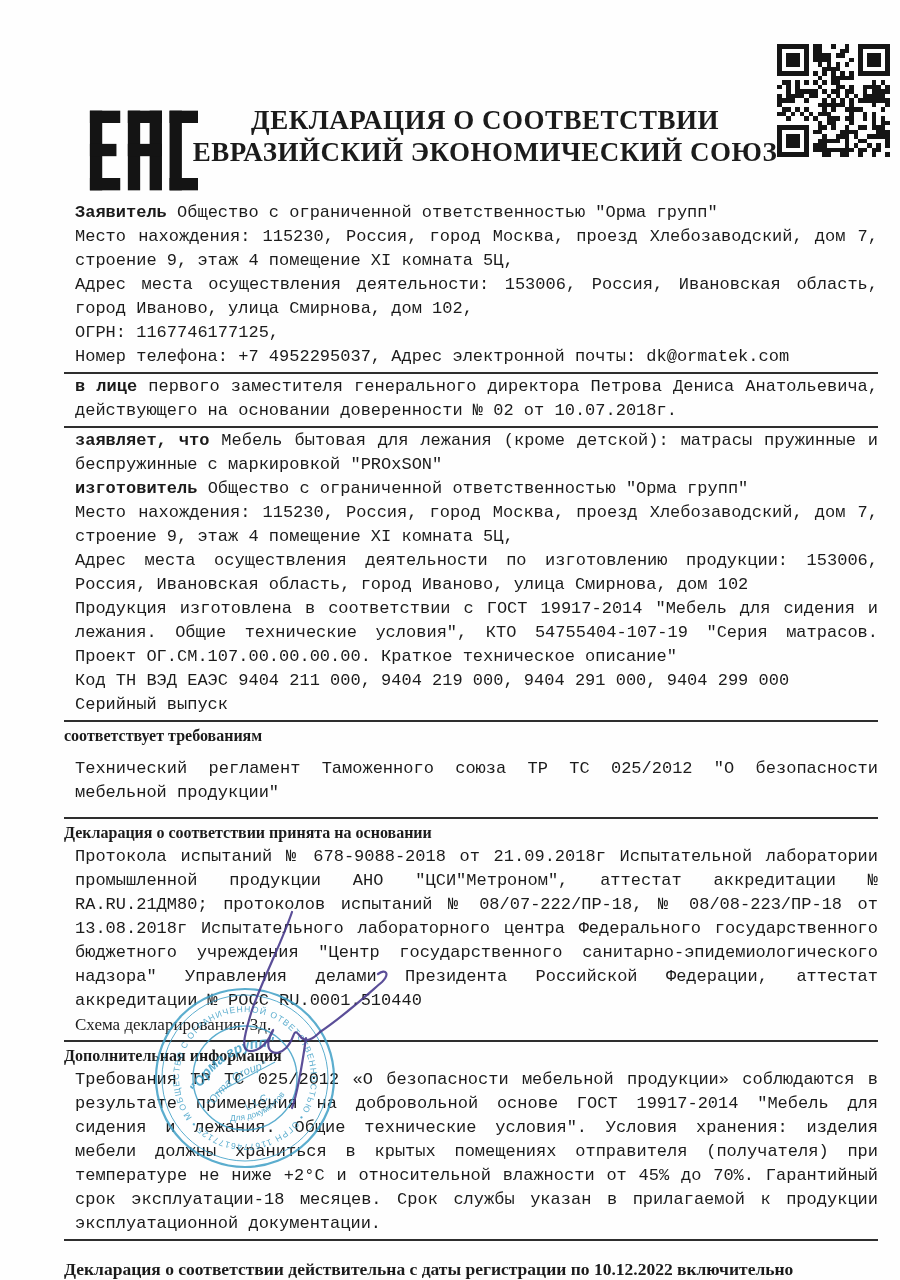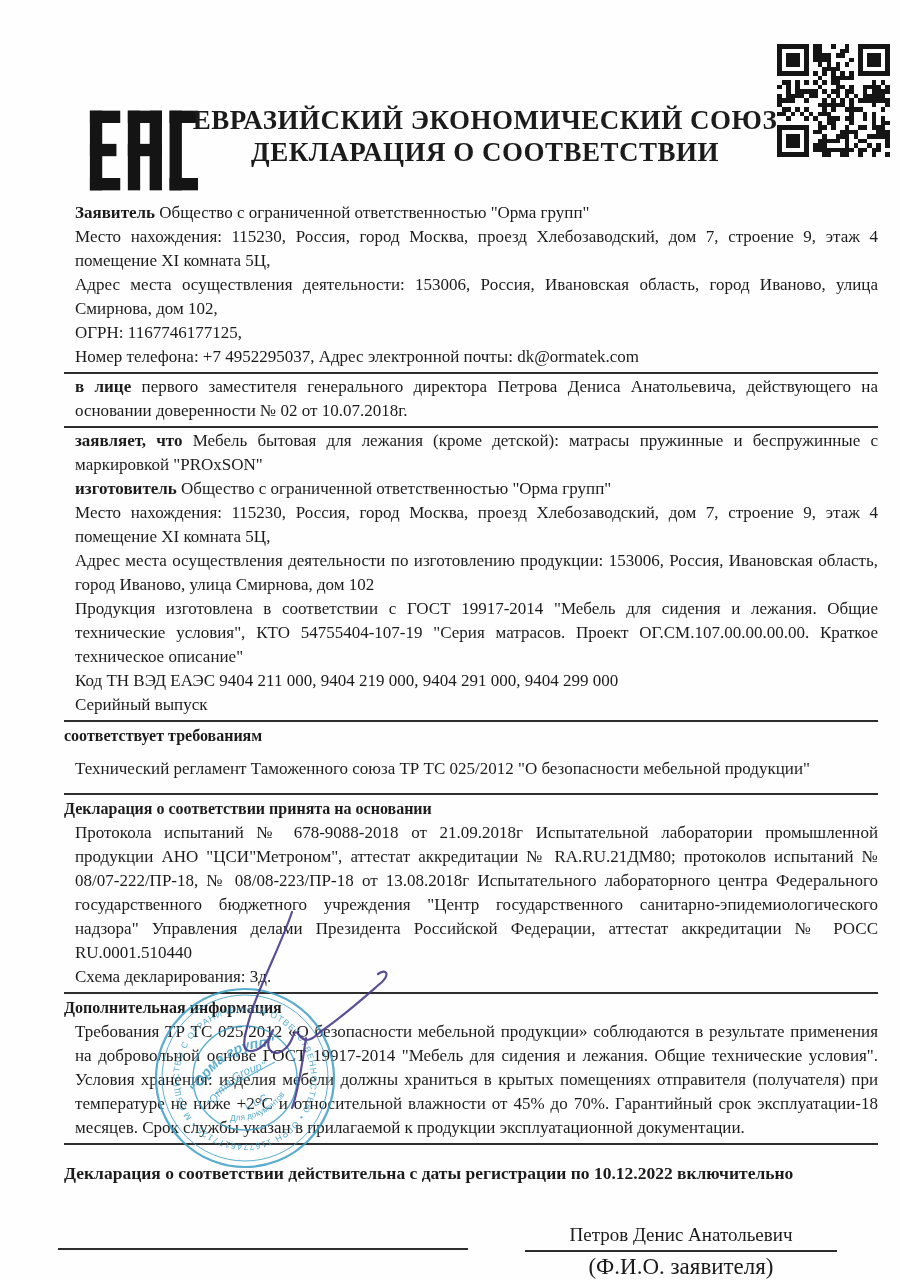--- a/index.html
+++ b/index.html
@@ -8,21 +8,21 @@
   .content{position:absolute;left:64px;top:200px;width:814px;}
   
   .hdr{position:absolute;left:0;top:0;width:900px;height:200px;}
   .eac{position:absolute;left:88px;top:102px;width:110px;height:97px;}
   .titles{position:absolute;left:190px;top:104px;width:590px;text-align:center;
           font-weight:bold;font-size:27px;line-height:32px;letter-spacing:.5px;}
   .qr{position:absolute;left:777px;top:44px;width:113px;height:113px;}
   
   .sec{border-bottom:2px solid var(--rule,#2e2e2e);padding:1px 0 3px 0;}
   p{margin:0;font-size:17px;line-height:24px;}
-  .jst{text-align:justify;}
+  .jst{text-align:justify;font-family:Liberation Mono, monospace;}
   .ind{padding-left:11px;}
   b.lbl{font-weight:bold;}
   .h{font-weight:bold;font-size:16px;line-height:25px;}
   .gap{height:9px;}
   .boldline{font-weight:bold;font-size:17.5px;line-height:25px;}
   .validity{padding-top:16px;}
   
   .signblock{position:relative;height:138px;}
   .rule-l{position:absolute;left:-6px;top:62px;width:410px;border-top:2px solid var(--rule,#2e2e2e);}
   .rule-r{position:absolute;left:461px;top:64px;width:312px;border-top:2px solid var(--rule,#2e2e2e);}
@@ -49,22 +49,22 @@
         <rect x="42" y="8" width="13" height="84"></rect>
           <rect x="65" y="8" width="13" height="84"></rect>
         <rect x="42" y="8" width="36" height="13"></rect>
           <rect x="42" y="43" width="36" height="13"></rect>
         <rect x="86" y="8" width="13" height="84"></rect>
           <rect x="86" y="8" width="30" height="13"></rect>
         <rect x="86" y="79" width="30" height="13"></rect>
       </g>
     </svg>
     <div class="titles">
+      <div>ДЕКЛАРАЦИЯ О СООТВЕТСТВИИ</div>
       <div>ЕВРАЗИЙСКИЙ ЭКОНОМИЧЕСКИЙ СОЮЗ</div>
-      <div>ДЕКЛАРАЦИЯ О СООТВЕТСТВИИ</div>
     </div>
     <svg class="qr" id="qr" viewBox="0 0 25 25" shape-rendering="crispEdges">
         <g fill="#151515">
           <rect x="0" y="0" width="1" height="1"></rect>
           <rect x="1" y="0" width="1" height="1"></rect>
           <rect x="2" y="0" width="1" height="1"></rect>
           <rect x="3" y="0" width="1" height="1"></rect>
           <rect x="4" y="0" width="1" height="1"></rect>
           <rect x="5" y="0" width="1" height="1"></rect>
           <rect x="6" y="0" width="1" height="1"></rect>

